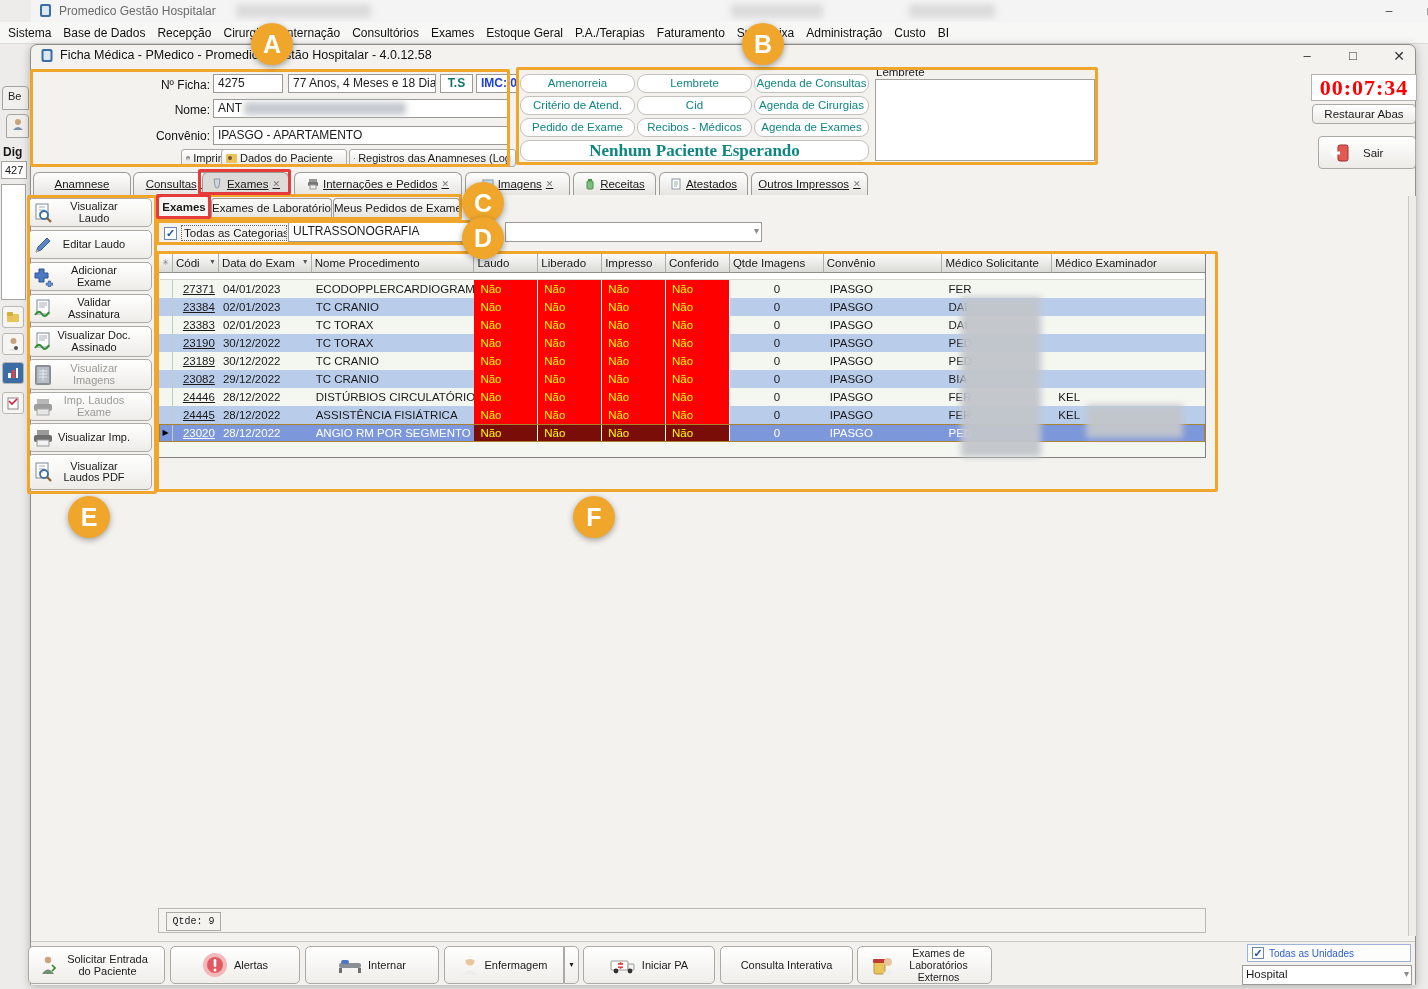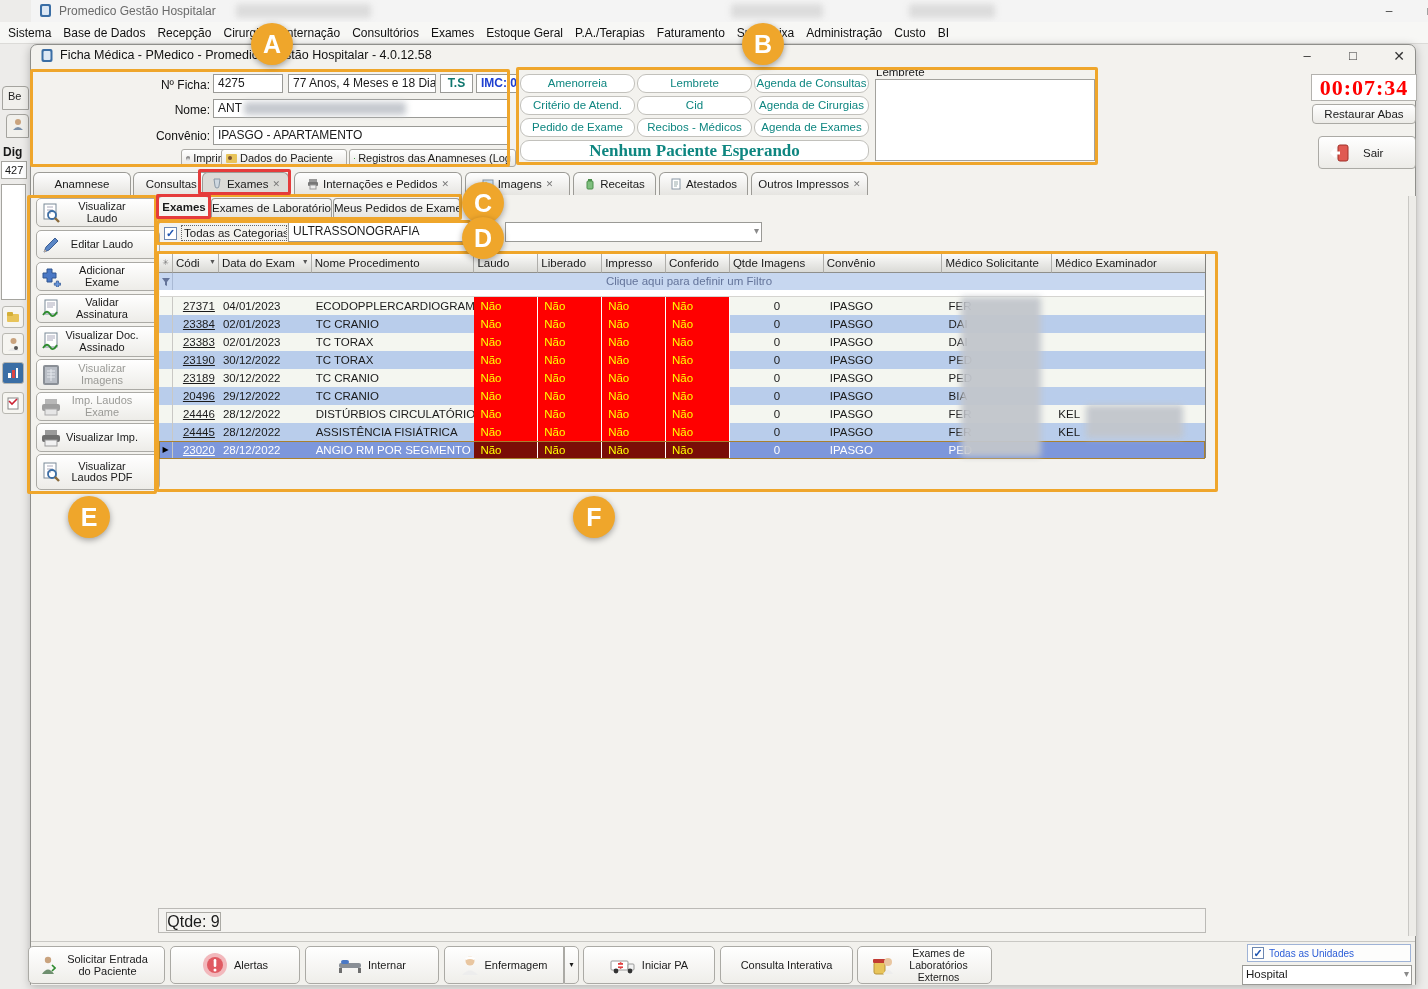--- a/index.html
+++ b/index.html
@@ -35,27 +35,27 @@
 
   .minibtn { position:absolute; height:18px; background:linear-gradient(#fff,#E9E8E4); border:1px solid #ABAAA5; border-radius:3px; font-size:11px; display:flex; align-items:center; gap:3px; padding:0 4px; overflow:hidden; white-space:nowrap; }
 
   .tealbtn { position:absolute; width:115px; height:19px; background:#fff; border:1px solid #C2C1BC; border-radius:9px; color:#0E8680; font-size:11.5px; text-align:center; line-height:17px; overflow:hidden; white-space:nowrap; }
   .waitbar { position:absolute; left:520px; top:140px; width:349px; height:21px; background:#fff; border:1px solid #C2C1BC; border-radius:9px; color:#0E8680; font-family:"Liberation Serif", serif; font-weight:bold; font-size:17px; text-align:center; line-height:19px; }
 
   .timer { position:absolute; left:1311px; top:74px; width:106px; height:27px; background:#fff; border:1px solid #B3B2AE; color:#FF0000; font-family:"Liberation Serif", serif; font-weight:bold; font-size:22px; text-align:center; line-height:25px; letter-spacing:1px; }
   .btn { background:linear-gradient(#FFFFFF,#ECEBE7); border:1px solid #ABAAA5; border-radius:4px; font-size:11.5px; display:flex; align-items:center; justify-content:center; text-align:center; }
 
   
-  .tab { position:absolute; top:172px; height:23px; background:linear-gradient(#FEFEFE,#E6E5E1); border:1px solid #9C9B96; border-bottom:none; border-radius:6px 6px 0 0; font-size:11.5px; display:flex; align-items:center; justify-content:center; gap:4px; overflow:hidden; white-space:nowrap; }
+  .tab { position:absolute; top:172px; height:23px; background:linear-gradient(#FEFEFE,#E6E5E1); border:1px solid #9C9B96; border-bottom:none; border-radius:6px 6px 0 0; font-size:11.5px; display:flex; align-items:center; justify-content:center; gap:4px; overflow:hidden; white-space:nowrap;text-decoration:underline; }
   .tab.sel { background:#DCDBD7; }
   .tab .x { color:#777; font-size:9px; }
   .tabico { width:12px; height:12px; display:inline-block; }
 
   
-  .sbtn { position:absolute; left:36px; width:124px; background:linear-gradient(#FFFFFF,#EDECE8); border:1px solid #ABAAA5; border-radius:5px; font-size:11px; display:flex; align-items:center; padding:0 19px 0 4px; gap:3px; }
+  .sbtn { position:absolute; left:28px; width:124px; background:linear-gradient(#FFFFFF,#EDECE8); border:1px solid #ABAAA5; border-radius:5px; font-size:11px; display:flex; align-items:center; padding:0 19px 0 4px; gap:3px; }
   .sbtn .cap { flex:1; text-align:center; line-height:11.5px; }
   .sbtn.dis .cap { color:#9a9a96; }
 
   
   .subtab { position:absolute; background:linear-gradient(#FBFBFA,#E4E3DF); border:1px solid #9C9B96; border-bottom:none; border-radius:4px 4px 0 0; font-size:11.5px; text-align:center; overflow:hidden; white-space:nowrap; }
   .subtab.sel { background:#F6F5F1; font-weight:bold; }
   .cb { position:absolute; width:13px; height:13px; background:#fff; border:1px solid #6C87B0; font-size:11px; line-height:11px; text-align:center; color:#1E55B0; font-weight:bold; }
   .combo { position:absolute; background:#fff; border:1px solid #9A9A96; }
   .combo .arr { position:absolute; right:2px; top:2px; color:#8a8a8a; font-size:10px; }
 
@@ -80,21 +80,21 @@
   .c8 { width:94px; text-align:center; }
   .c9 { width:119px; padding-left:6px; }
   .c10 { width:110px; padding-left:6px; }
   .c11 { width:153px; padding-left:6px; }
   .trow .arrow { visibility:hidden; }
   .trow.selected { background:#7D97DB !important; color:#fff; outline:1.5px solid #A9812F; outline-offset:-1px; }
   .trow.selected .c4,.trow.selected .c5,.trow.selected .c6,.trow.selected .c7 { background:#7A0D07; }
   .trow.selected .arrow { visibility:visible; color:#000; }
 
   .statusbar { position:absolute; left:158px; top:908px; width:1048px; height:25px; background:#F4F3F0; border:1px solid #BBBAB6; }
-  .qtdebox { position:absolute; left:7px; top:3px; width:55px; height:19px; border:1px solid #ABAAA5; background:#F4F3F0; font-size:16px; text-align:center; line-height:17px; }
+  .qtdebox { position:absolute; left:7px; top:3px; width:55px; height:19px; border:1px solid #ABAAA5; background:#F4F3F0; font-size:10px; text-align:center; line-height:17px;font-family:Liberation Mono, monospace; }
 
   
   .bbar { position:absolute; left:31px; top:941px; width:1384px; height:44px; background:#F2F1ED; border-top:1px solid #C9C8C4; }
   .bbtn { position:absolute; top:946px; height:38px; background:linear-gradient(#FFFFFF,#EFEEEA); border:1px solid #ABAAA5; border-radius:5px; font-size:11px; display:flex; align-items:center; justify-content:center; gap:6px; text-align:center; line-height:12px; }
 
   .blur { position:absolute; background:#C2C6CC; filter:blur(3px); opacity:.95; border-radius:2px; }
   .blur.light { background:#D9D9D9; opacity:.9; }
 
   
   .ann-rect { position:absolute; border:3px solid #EFA62B; border-radius:2px; z-index:30; pointer-events:none; }
@@ -399,28 +399,20 @@
       <div class="th" style="width:163px">Nome Procedimento</div>
       <div class="th" style="width:64px">Laudo</div>
       <div class="th" style="width:64px">Liberado</div>
       <div class="th" style="width:64px">Impresso</div>
       <div class="th" style="width:64px">Conferido</div>
       <div class="th" style="width:94px">Qtde Imagens</div>
       <div class="th" style="width:119px">Convênio</div>
       <div class="th" style="width:110px">Médico Solicitante</div>
       <div class="th" style="width:153px;border-right:none">Médico Examinador</div>
     </div>
-    <div class="filterrow">
-      <div class="fcell">
-          <svg width="8" height="8" viewBox="0 0 8 8">
-            <path d="M0 0 h8 L5 4 v4 L3 7 v-3 Z" fill="#64749A"></path>
-          </svg>
-        </div>
-      <div class="fhint">Clique aqui para definir um Filtro</div>
-    </div>
     <div class="fstrip"></div>
     <div class="tbody">
 
         <div class="trow">
           <div class="tc c0"><span class="arrow">▶</span></div>
           <div class="tc c1">27371</div>
           <div class="tc c2">04/01/2023</div>
           <div class="tc c3">ECODOPPLERCARDIOGRAMA</div>
           <div class="tc c4">Não</div>
           <div class="tc c5">Não</div>
@@ -487,21 +479,21 @@
           <div class="tc c6">Não</div>
           <div class="tc c7">Não</div>
           <div class="tc c8">0</div>
           <div class="tc c9">IPASGO</div>
           <div class="tc c10">PED</div>
           <div class="tc c11"></div>
         </div>
 
         <div class="trow">
           <div class="tc c0"><span class="arrow">▶</span></div>
-          <div class="tc c1">20496</div>
+          <div class="tc c1">23082</div>
           <div class="tc c2">29/12/2022</div>
           <div class="tc c3">TC CRANIO</div>
           <div class="tc c4">Não</div>
           <div class="tc c5">Não</div>
           <div class="tc c6">Não</div>
           <div class="tc c7">Não</div>
           <div class="tc c8">0</div>
           <div class="tc c9">IPASGO</div>
           <div class="tc c10">BIA</div>
           <div class="tc c11"></div>

